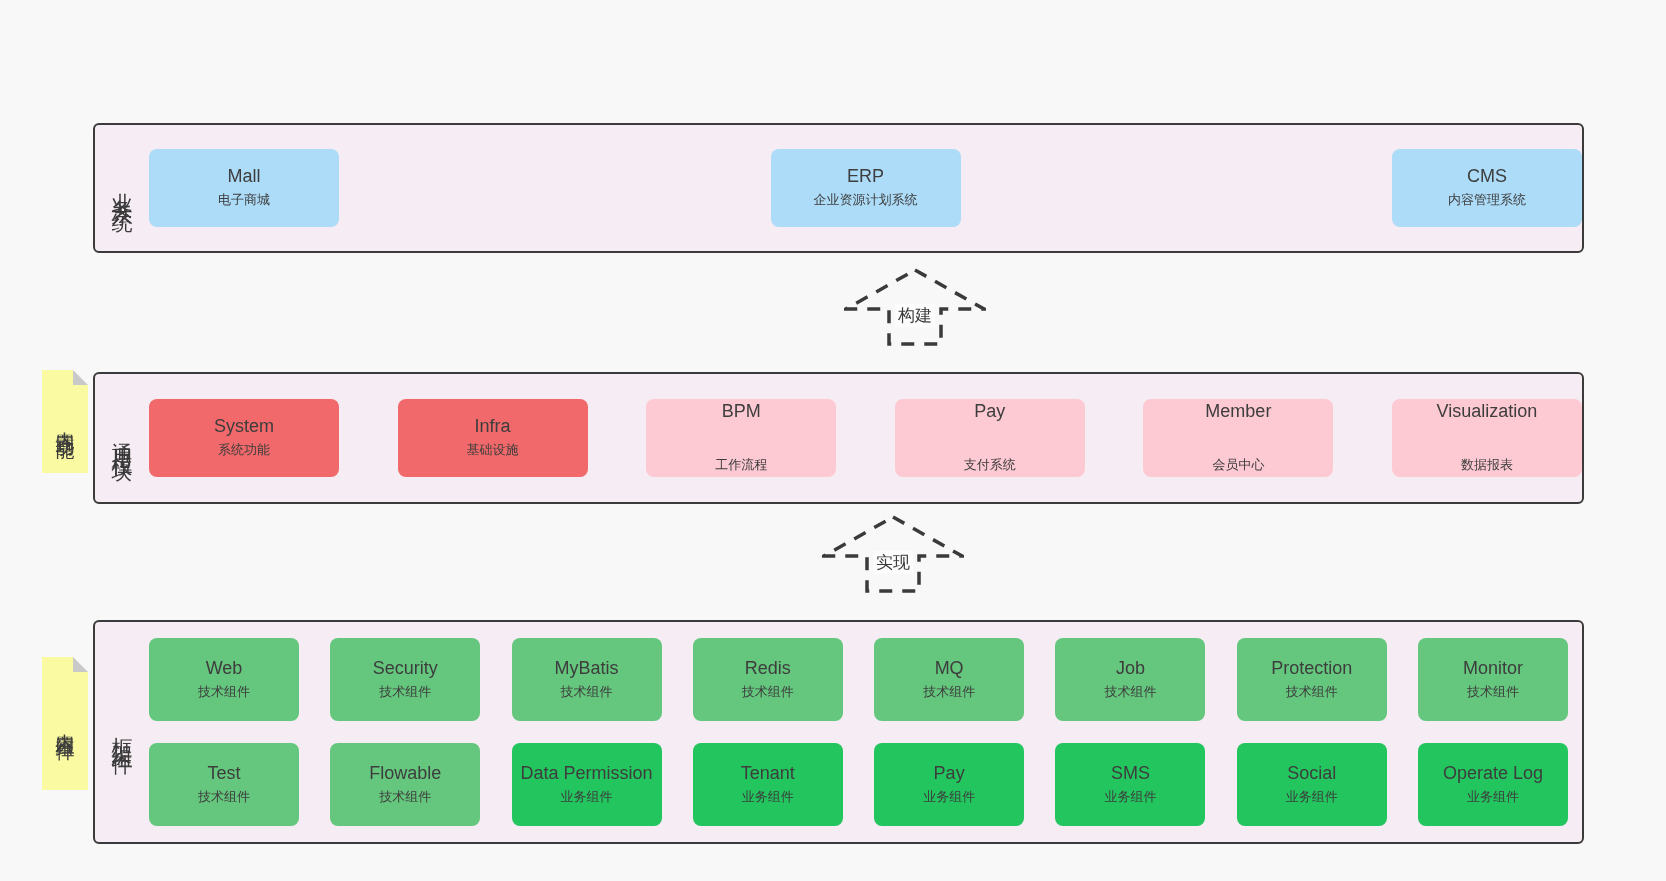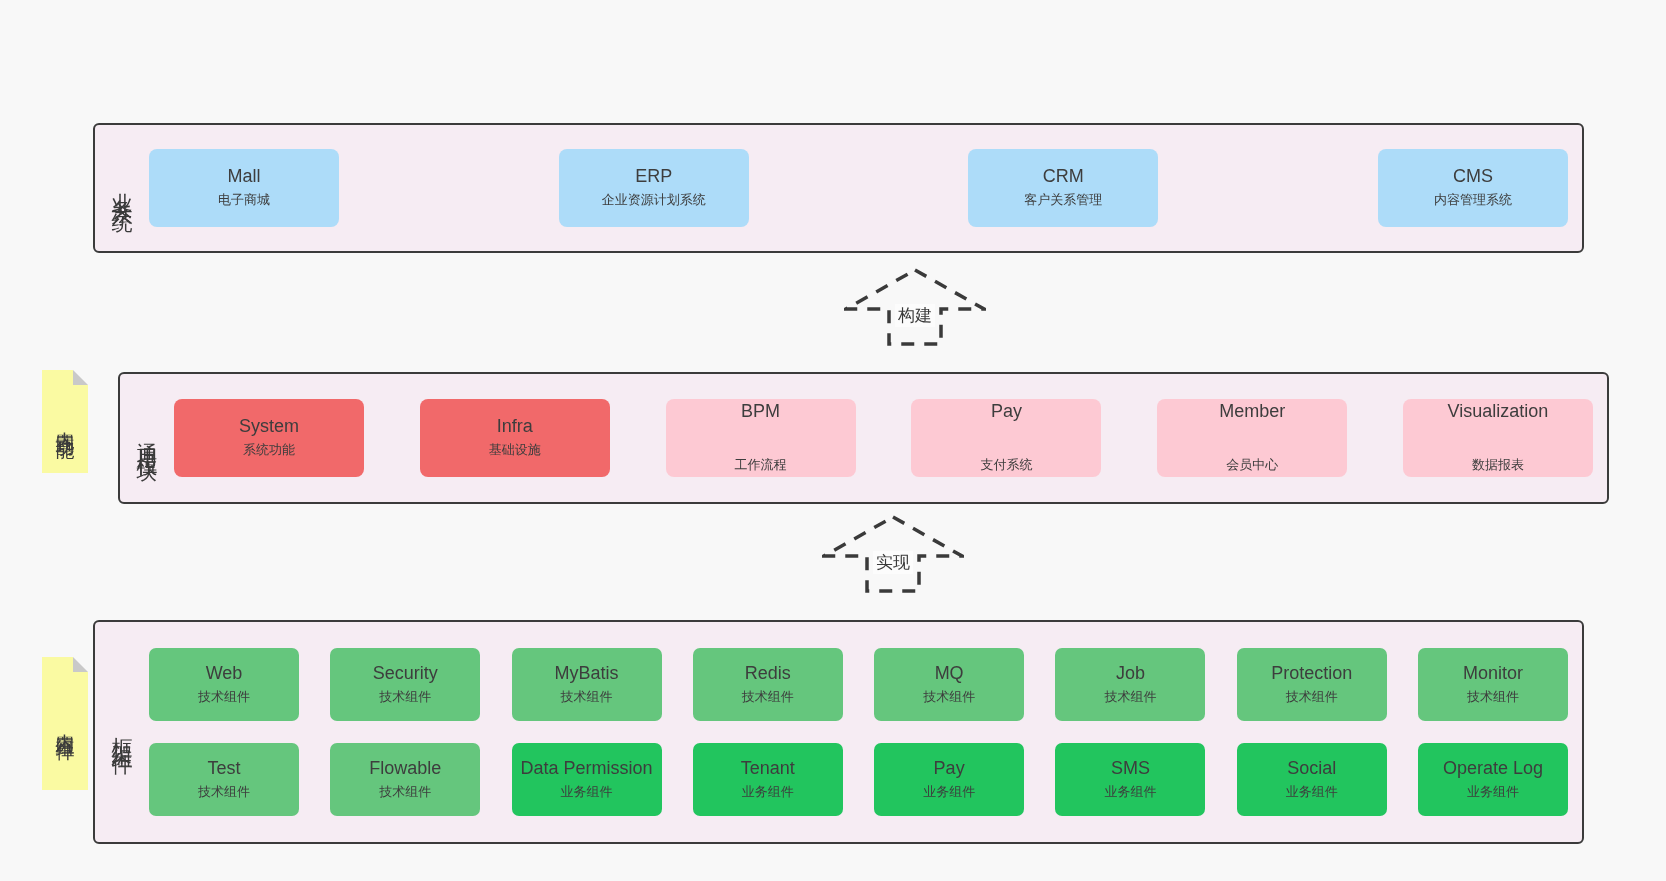--- a/index.html
+++ b/index.html
@@ -16,58 +16,57 @@
     position:absolute;
     left:93px;
     width:1491px;
     background:#f6ecf3;
     border:2px solid #3b3b3b;
     border-radius:6px;
     box-sizing:border-box;
     display:flex;
   }
   #layer-top    { top:123px; height:130px; }
-  #layer-mid    { top:372px; height:132px;margin-left:25px; }
+  #layer-mid    { top:372px; height:132px; }
   #layer-bottom { top:620px; height:224px; }
 
   .vlabel {
     flex:0 0 54px;
     display:flex; align-items:center; justify-content:center;
   }
   .vlabel span {
     writing-mode:vertical-rl;
     text-orientation:upright;
     font-size:21px;
     letter-spacing:6px;
     color:#3a3a3a;
   }
 
   .row {
     flex:1;
     display:flex; align-items:center; justify-content:space-between;
-    padding-right:14px;
   }
   .rows {
     flex:1;
     display:flex; flex-direction:column; justify-content:center;
     gap:22px;
     padding-right:14px;
   }
   .rows .subrow { display:flex; justify-content:space-between; }
 
   .box {
     border-radius:8px;
     display:flex; flex-direction:column; align-items:center; justify-content:center;
     text-align:center;
     line-height:24px;
   }
   .box .t { font-size:18px; }
   .box .s { font-size:13px; }
   .size-l { width:190px; height:78px; }
-  .size-s { width:150px; height:73px;border-radius:7px; }
+  .size-s { width:150px; height:83px; }
 
   .blue   { background:#addcf9; }
   .red    { background:#f1696a; }
   .pink   { background:#fdc9d3;justify-content:space-between; }
   .green  { background:#65c67d; }
   .lgreen { background:#22c55e; }
 
   .note {
     position:absolute;
     width:46px;
@@ -121,24 +120,20 @@
   <div class="row">
     <div class="box blue size-l">
       <div class="t">Mall</div>
       <div class="s">电子商城</div>
     </div>
     <div class="box blue size-l">
       <div class="t">ERP</div>
       <div class="s">企业资源计划系统</div>
     </div>
     <div class="box blue size-l">
-      <div class="t">CRM</div>
-      <div class="s">客户关系管理</div>
-    </div>
-    <div class="box blue size-l">
       <div class="t">CMS</div>
       <div class="s">内容管理系统</div>
     </div>
   </div>
 </div>
 
 <div class="arrow" id="arrow-build">
   <svg width="142" height="78" viewBox="0 0 142 78">
     <polygon points="71,2 140,41 97,41 97,76 45,76 45,41 2,41"></polygon>
   </svg>

